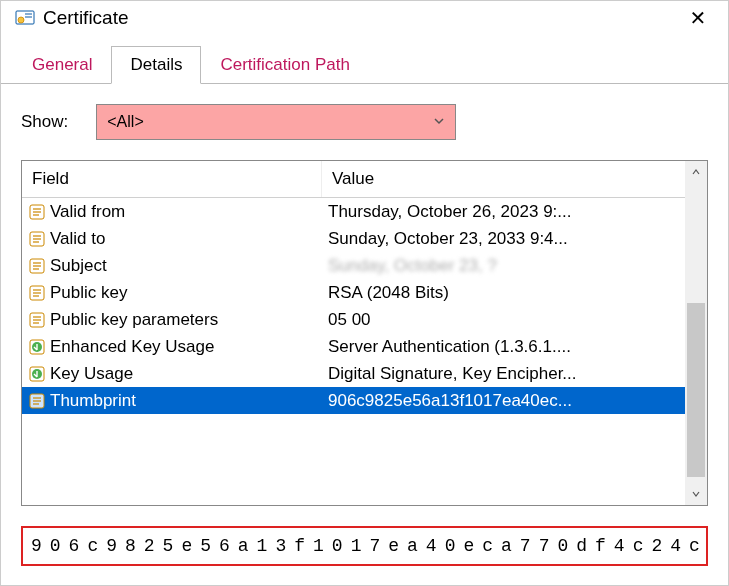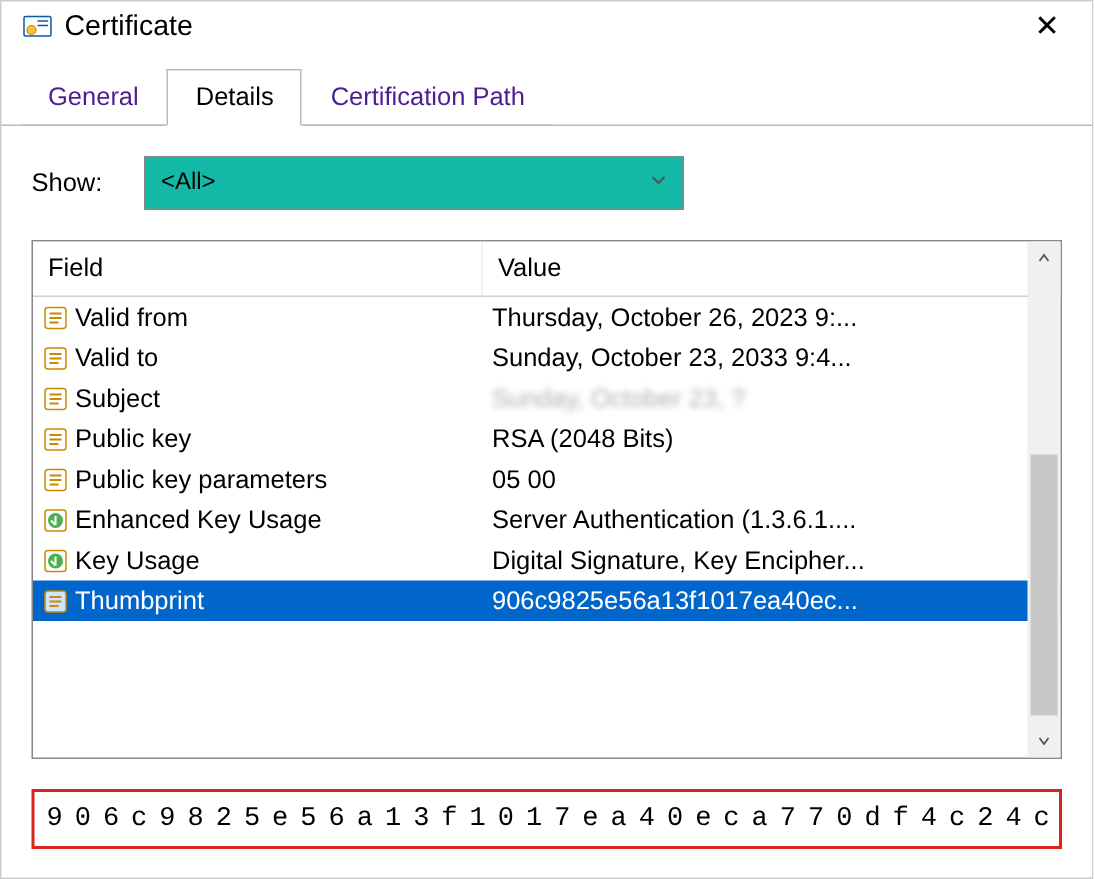--- a/index.html
+++ b/index.html
@@ -62,21 +62,21 @@
       position: relative;
       top: 1px;
       background: #fff;
     }
     .tab.active {
       border-color: #bbb;
       background: #fff;
       border-bottom: 1px solid #fff;
     }
     .tab:not(.active) {
-      color: #4c1d95;
+      color: #be185d;
       background: transparent;
       border-bottom: 1px solid #bbb;
     }
     .content {
       padding: 20px;
       flex: 1;
       display: flex;
       flex-direction: column;
       gap: 20px;
     }
@@ -85,21 +85,21 @@
       align-items: center;
       gap: 28px;
     }
     .show-label {
       font-size: 17px;
     }
     .show-select {
       flex: 0 0 360px;
       height: 36px;
       border: 1px solid #888;
-      background: #14b8a6;
+      background: #fca5a5;
       font-size: 16px;
       padding: 0 10px;
       display: flex;
       align-items: center;
       justify-content: space-between;
       cursor: pointer;
     }
     .table-box {
       border: 1px solid #888;
       position: relative;

